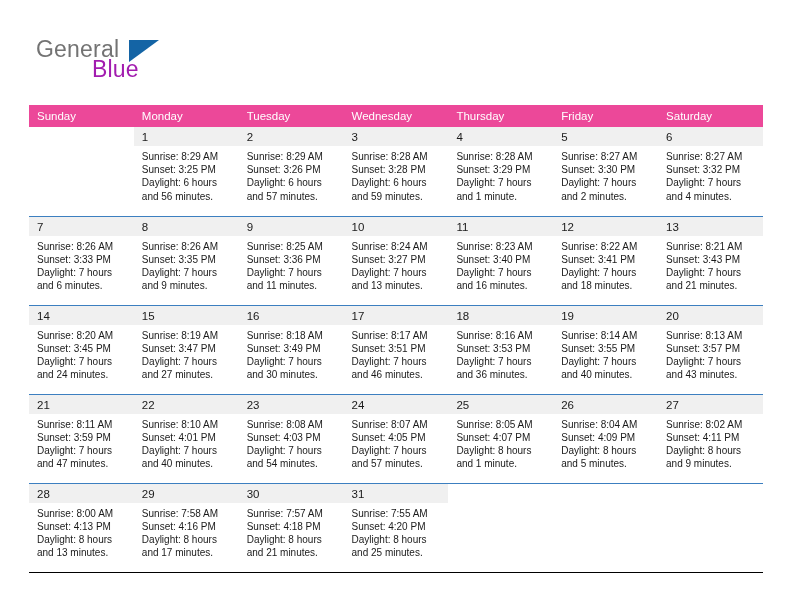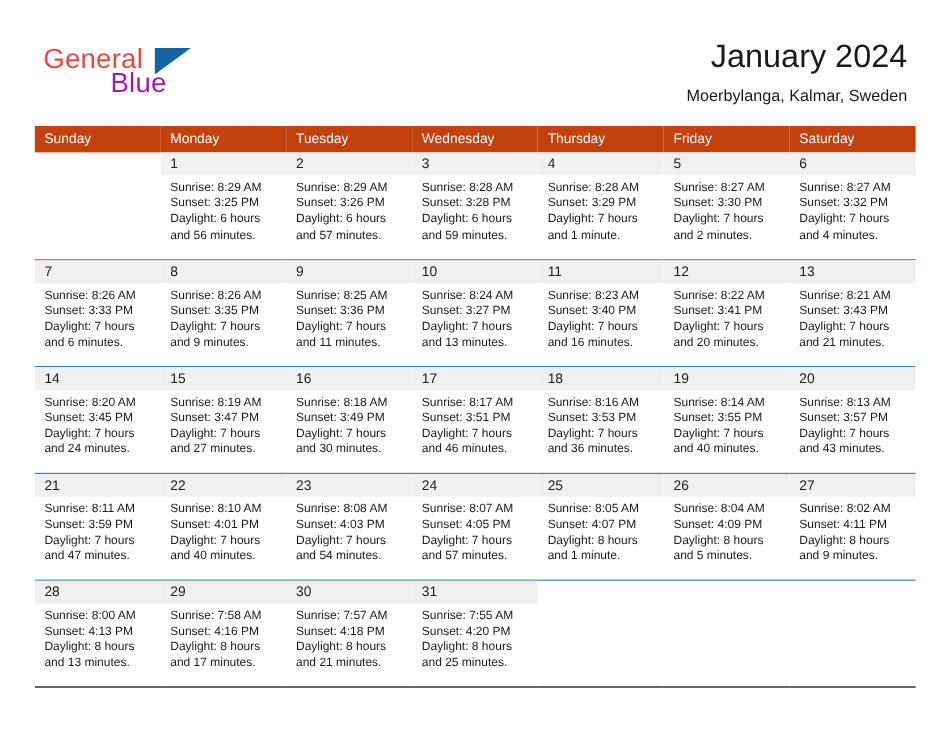--- a/index.html
+++ b/index.html
@@ -35,21 +35,21 @@
     top: 36px;
     width: 180px;
     height: 54px;
   }
   .logo-general {
     position: absolute;
     left: 0;
     top: 0;
     font-size: 23px;
     letter-spacing: 0.2px;
-    color: #ef4444;
+    color: #737373;
     line-height: 26px;
   }
   .logo-blue {
     position: absolute;
     left: 56px;
     top: 20px;
     font-size: 23px;
     letter-spacing: 0.2px;
     color: #a21caf;
     line-height: 26px;
@@ -91,21 +91,21 @@
   
   .calendar {
     position: absolute;
     left: 29px;
     top: 105px;
     width: 734px;
     border-collapse: collapse;
     table-layout: fixed;
   }
   .calendar th {
-    background: #c2410c;
+    background: #ec4899;
     color: #ffffff;
     font-size: 11.5px;
     font-weight: normal;
     text-align: left;
     padding: 5px 0 5px 8px;
     height: 19px;
     box-sizing: border-box;
     border: none;
   }
   .calendar td {
@@ -155,24 +155,20 @@
 <div class="page">
 
   <div class="header">
 
     <div class="logo">
       <span class="logo-general">General</span>
       <span class="logo-triangle"></span>
       <span class="logo-blue">Blue</span>
     </div>
 
-    <div class="title-block">
-      <h1 class="cal-title">January 2024</h1>
-      <h2 class="cal-subtitle">Moerbylanga, Kalmar, Sweden</h2>
-    </div>
 
   </div>
 
   <table class="calendar">
     <thead>
       <tr id="weekday-row">
           <th>Sunday</th>
           <th>Monday</th>
           <th>Tuesday</th>
           <th>Wednesday</th>
@@ -317,21 +313,21 @@
               </div>
             </div>
           </td>
           <td class="day-cell">
             <div class="cell-inner">
               <div class="daynum-band">12</div>
               <div class="details">
                 <div>Sunrise: 8:22 AM</div>
                 <div>Sunset: 3:41 PM</div>
                 <div>Daylight: 7 hours</div>
-                <div>and 20 minutes.</div>
+                <div>and 18 minutes.</div>
               </div>
             </div>
           </td>
           <td class="day-cell">
             <div class="cell-inner">
               <div class="daynum-band">13</div>
               <div class="details">
                 <div>Sunrise: 8:21 AM</div>
                 <div>Sunset: 3:43 PM</div>
                 <div>Daylight: 7 hours</div>

